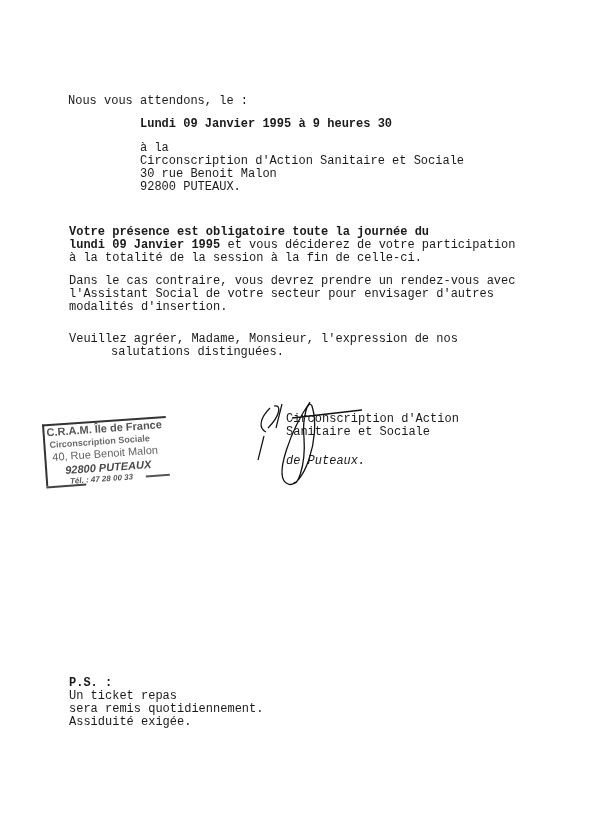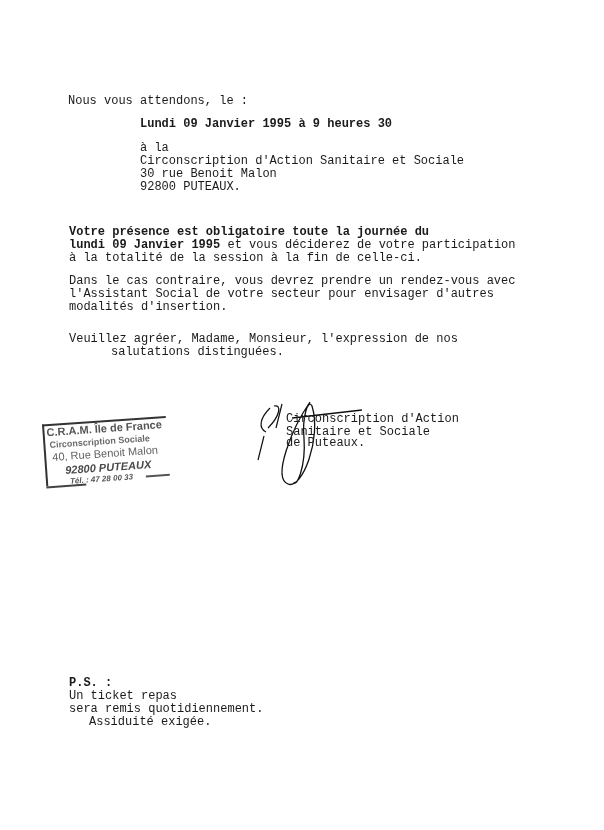--- a/index.html
+++ b/index.html
@@ -53,20 +53,20 @@
     <div class="sl" style="left:24px;top:62px;font-size:8px;font-weight:bold;font-style:italic;opacity:.8;">Tél. : 47 28 00 33</div>
   </div>
 
   <svg class="sig" viewBox="0 0 120 120">
     <path d="M18 10 C 8 20, 6 30, 14 34 M 22 8 C 30 6, 28 18, 16 30 M 12 38 L 6 62 M 30 6 L 24 30" stroke="#111" stroke-width="1.2" fill="none"></path>
     <path d="M 58 4 C 40 30, 20 80, 36 86 C 50 92, 70 40, 60 8 C 56 0, 50 20, 52 40 C 54 70, 44 90, 42 84 M 40 20 L 110 12" stroke="#111" stroke-width="1.3" fill="none"></path>
   </svg>
 
   <div class="line" style="left:286px;top:413px;">Circonscription d'Action</div>
   <div class="line" style="left:286px;top:426px;text-align:right;">Sanitaire et Sociale</div>
-  <div class="line" style="left:286px;top:437px;">de Puteaux.</div>
+  <div class="line" style="left:286px;top:455px;font-style:italic;">de Puteaux.</div>
 
   <div class="line b" style="left:69px;top:677px;">P.S. :</div>
   <div class="line" style="left:69px;top:690px;text-align:center;">Un ticket repas</div>
   <div class="line" style="left:69px;top:703px;">sera remis quotidiennement.</div>
-  <div class="line" style="left:69px;top:716px;margin-left:20px;">Assiduité exigée.</div>
+  <div class="line" style="left:69px;top:716px;">Assiduité exigée.</div>
 
 </div>
 
 </body></html>

